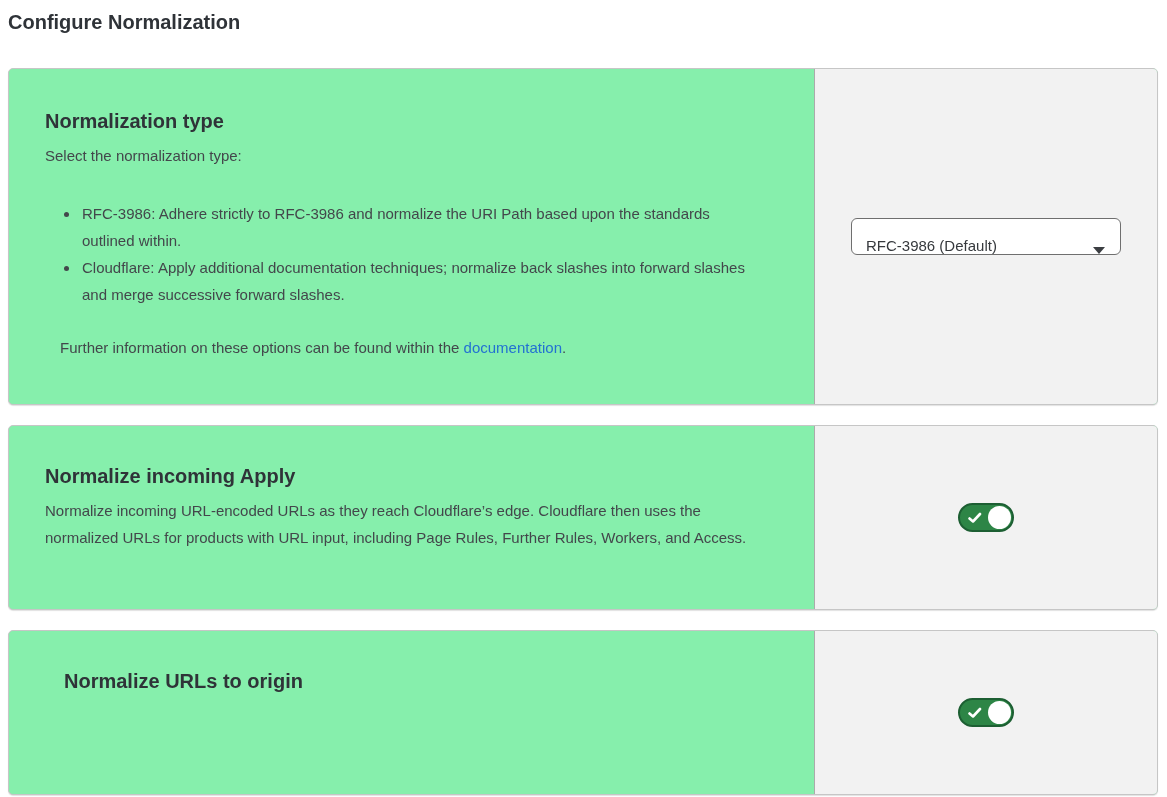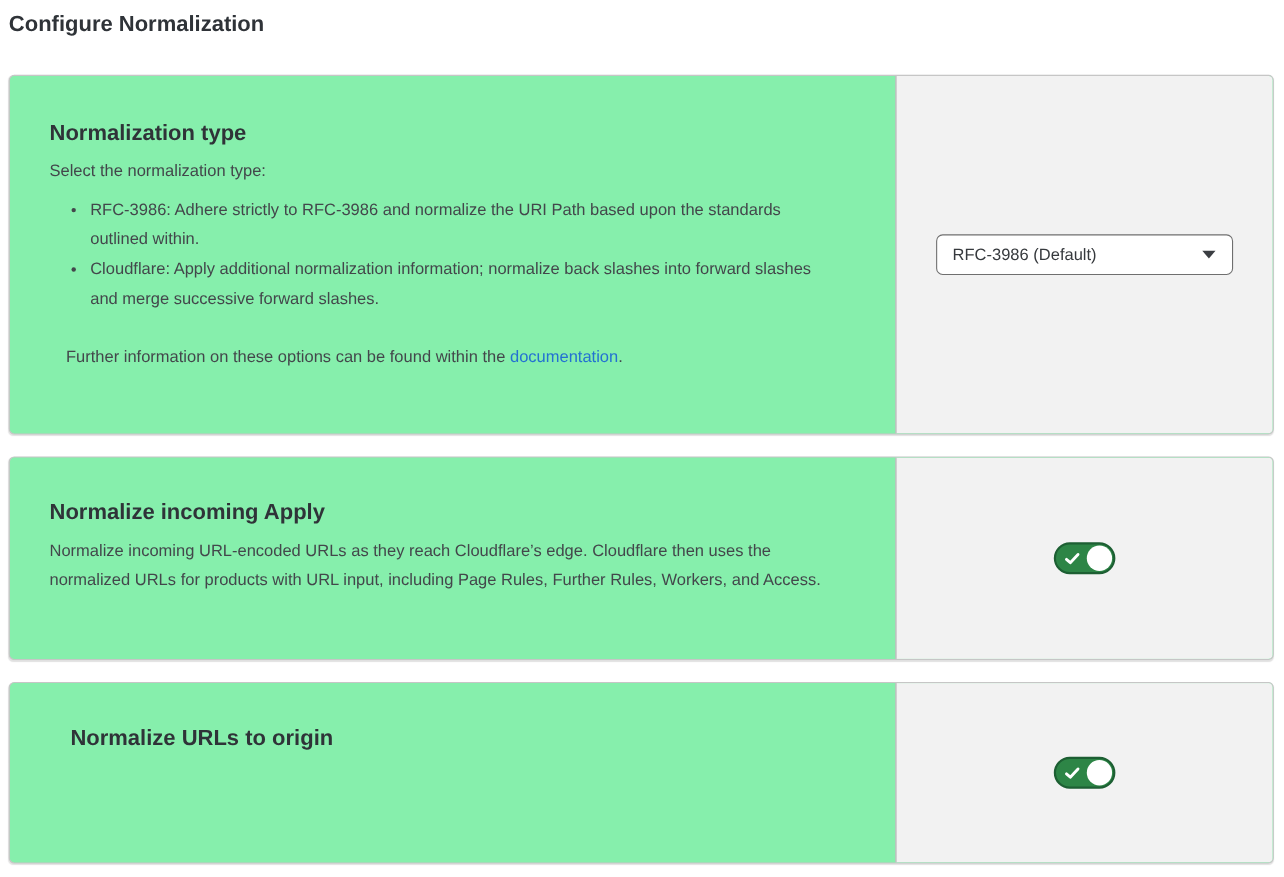--- a/index.html
+++ b/index.html
@@ -57,21 +57,21 @@
     color: #2f3338;
     margin: 0 0 7px 0;
   }
   .card-text {
     font-size: 15px;
     line-height: 27px;
     color: #43474b;
     margin: 0;
     max-width: 730px;
   }
-  .intro-text { margin-bottom: 8px; }
+  .intro-text { margin-bottom: 31px; }
   .bullet-list {
     margin: 0 0 26px 0;
     padding: 0 0 0 35px;
     max-width: 712px;
   }
   .bullet-list li {
     font-size: 15px;
     line-height: 27px;
     color: #43474b;
     padding-left: 2px;
@@ -84,21 +84,21 @@
   }
 
   
   .select-control {
     width: 270px;
     height: 37px;
     background: #ffffff;
     border: 1px solid #6f6f6f;
     border-radius: 6px;
     display: flex;
-    align-items: center;
+    align-items: flex-end;
     justify-content: space-between;
     padding: 0 15px 0 14px;
     cursor: pointer;
   }
   .select-value {
     font-size: 15px;
     color: #36393d;
   }
   .caret-down {
     width: 0;
@@ -141,21 +141,21 @@
 <div class="page">
 
   <h1 class="page-title">Configure Normalization</h1>
 
   <section class="card card-1">
     <div class="card-main">
       <h2 class="card-heading">Normalization type</h2>
       <p class="card-text intro-text">Select the normalization type:</p>
       <ul class="bullet-list">
         <li>RFC-3986: Adhere strictly to RFC-3986 and normalize the URI Path based upon the standards outlined within.</li>
-        <li>Cloudflare: Apply additional normalization information; normalize back slashes into forward slashes and merge successive forward slashes.</li>
+        <li>Cloudflare: Apply additional documentation techniques; normalize back slashes into forward slashes and merge successive forward slashes.</li>
       </ul>
       <p class="card-text footer-text"><span>Further information on these options can be found within the </span><a class="doc-link">documentation</a><span>.</span></p>
     </div>
     <div class="card-side">
       <div class="select-control" role="combobox" aria-expanded="false">
         <span class="select-value">RFC-3986 (Default)</span>
         <span class="caret-down"></span>
       </div>
     </div>
   </section>

